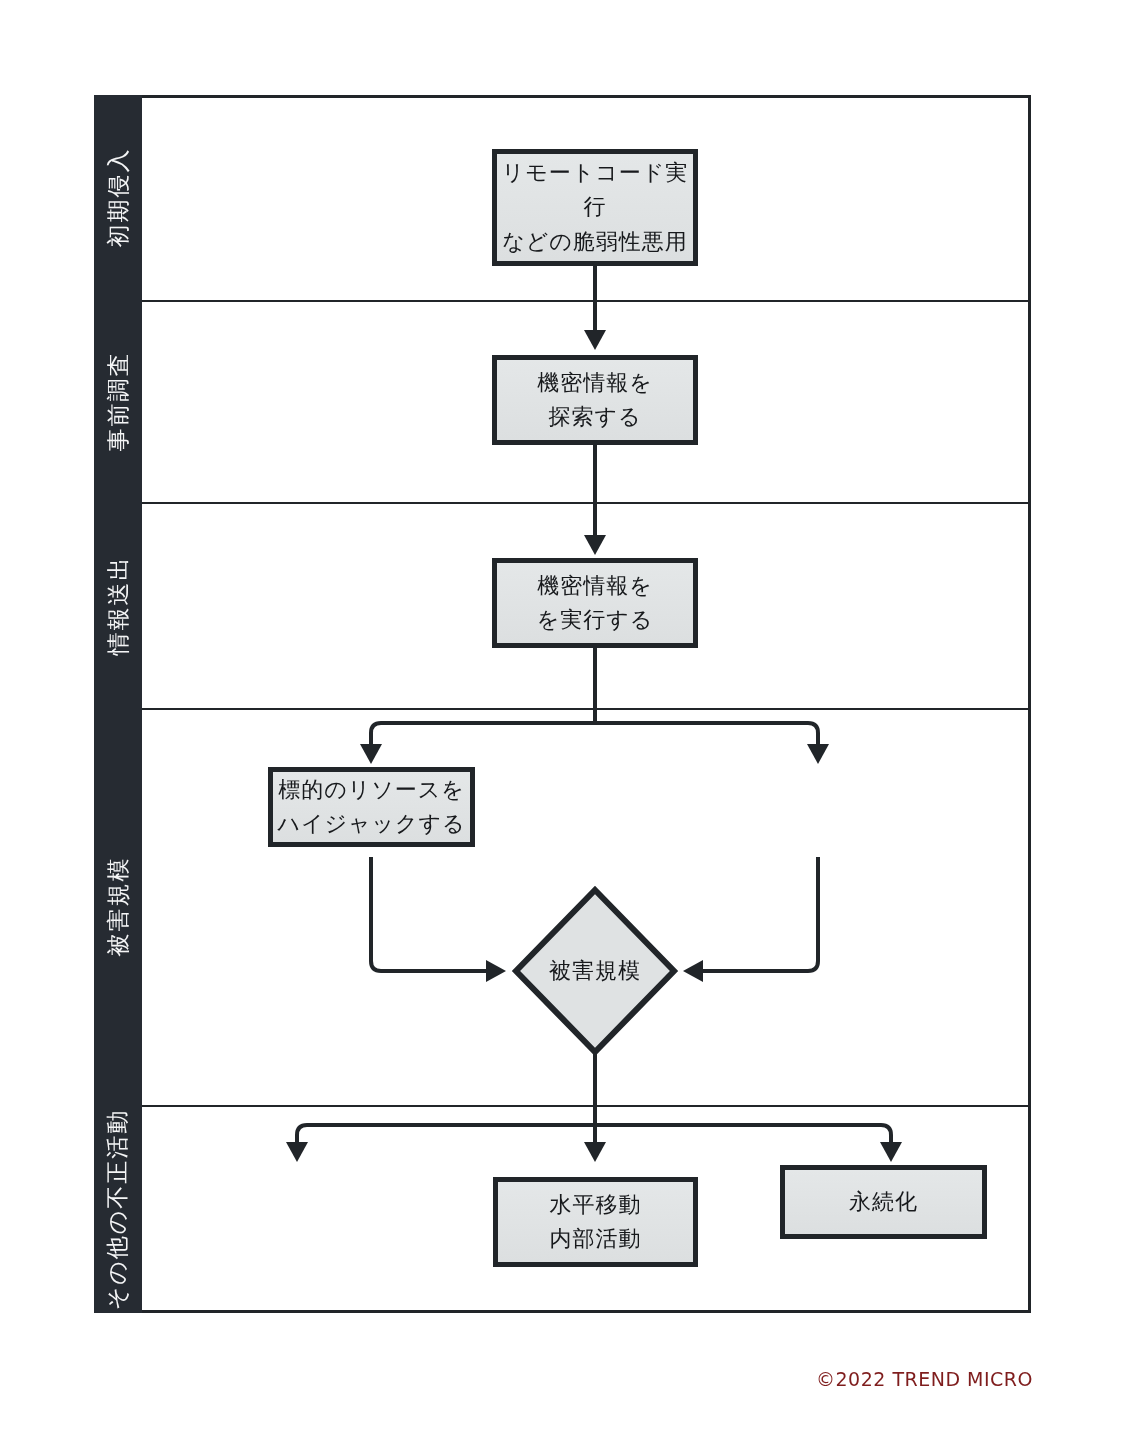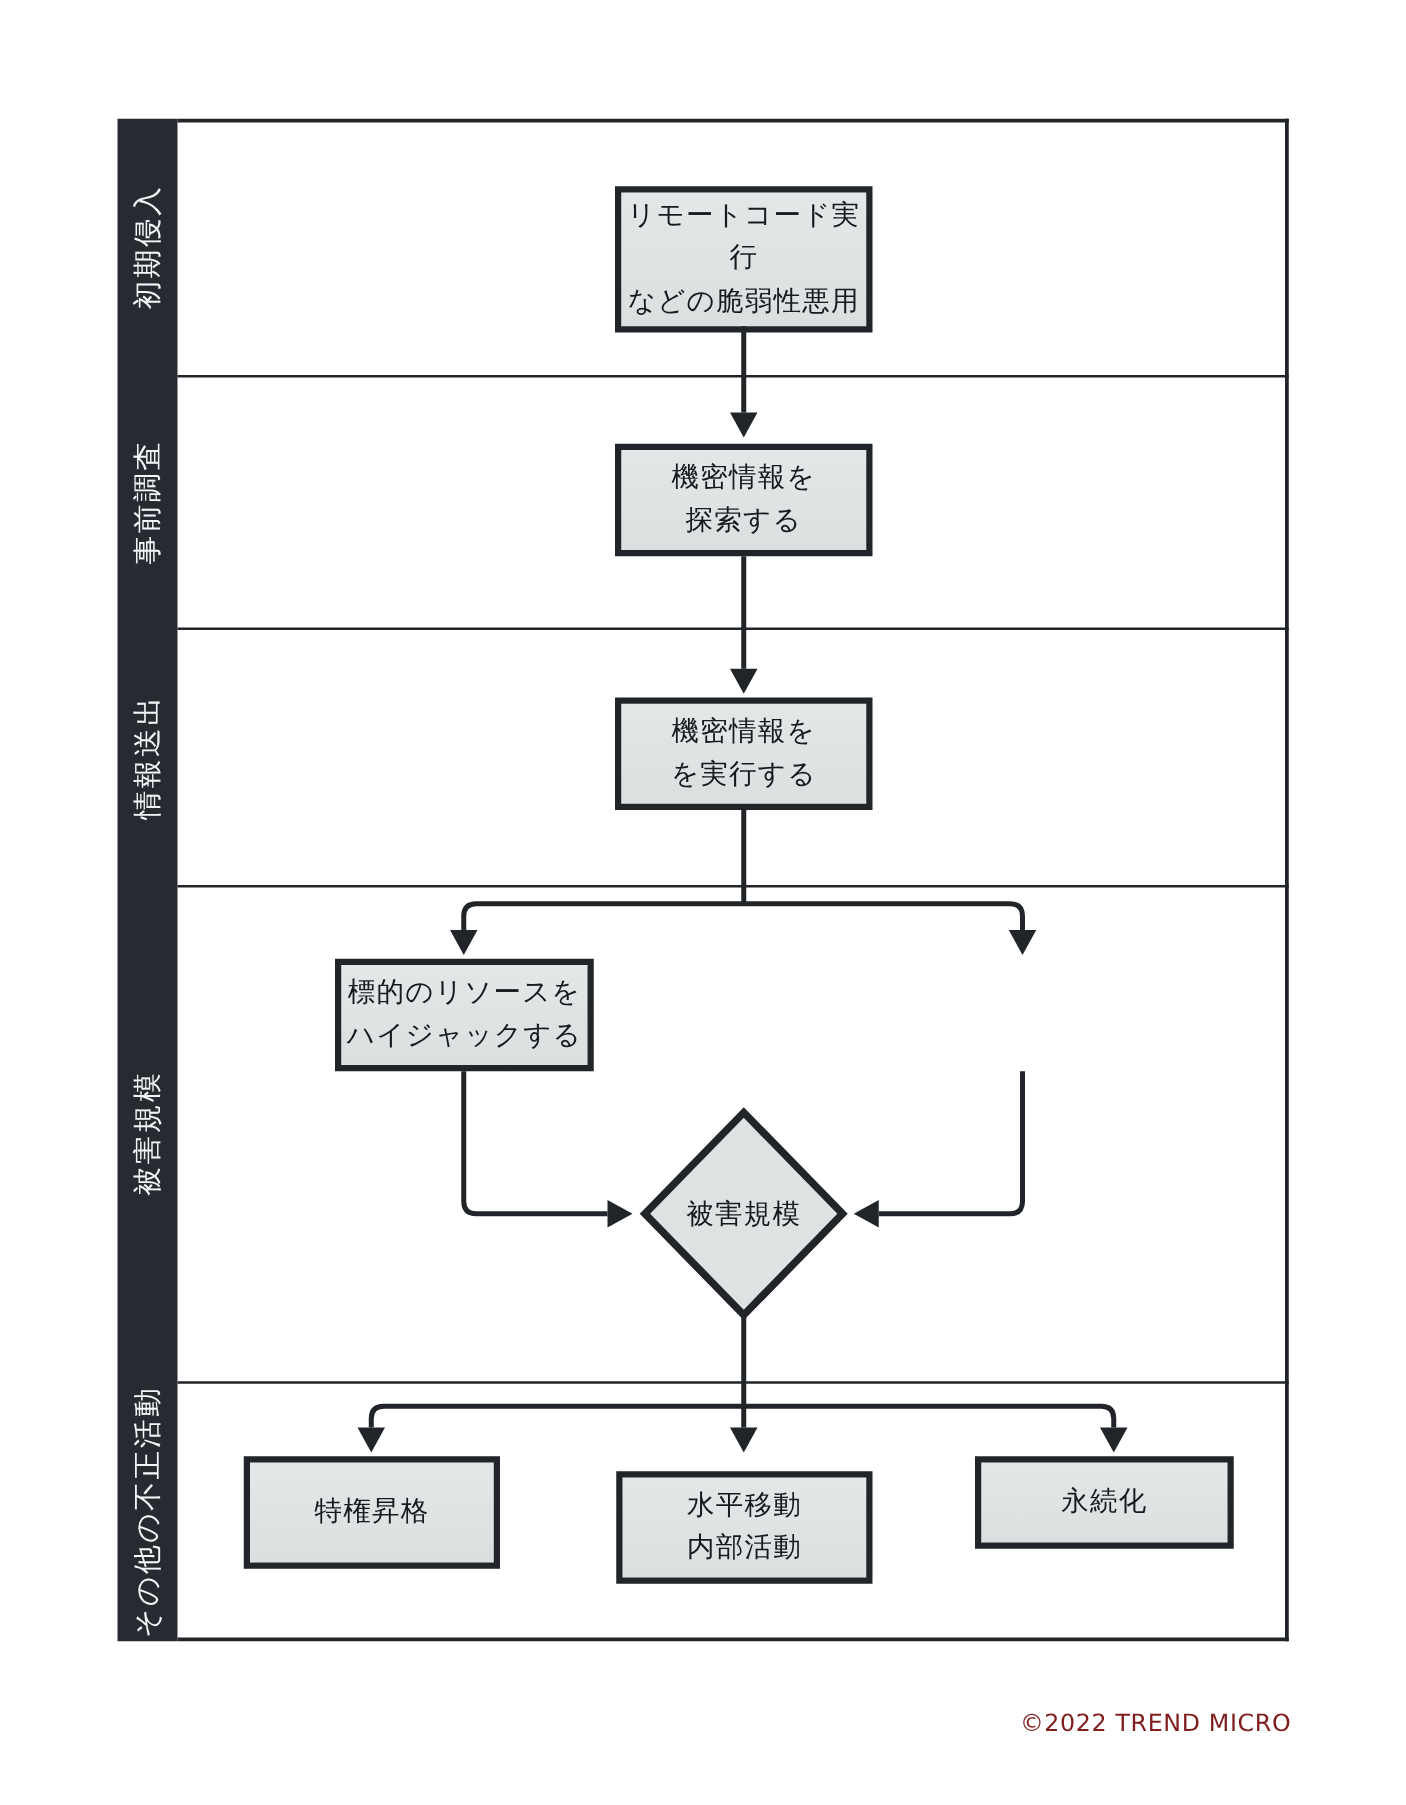--- a/index.html
+++ b/index.html
@@ -138,27 +138,26 @@
 
   <div class="node" style="left:492px;top:149px;width:206px;height:117px;">リモートコード実行
 などの脆弱性悪用</div>
 
   <div class="node" style="left:492px;top:355px;width:206px;height:90px;">機密情報を
 探索する</div>
 
   <div class="node" style="left:492px;top:558px;width:206px;height:90px;">機密情報を
 を実行する</div>
 
-  <div class="node" style="left:268px;top:767px;width:207px;height:90px;">標的のリソースを
+  <div class="node" style="left:268px;top:767px;width:207px;height:80px;font-family:Liberation Serif, serif;">標的のリソースを
 ハイジャックする</div>
 
 
   <div class="diamond-label">被害規模</div>
 
-  <div class="node" style="left:195px;top:1165px;width:205px;height:90px;">特権昇格</div>
 
   <div class="node" style="left:493px;top:1165px;width:205px;height:90px;margin-top:12px;">水平移動
 内部活動</div>
 
   <div class="node" style="left:780px;top:1165px;width:207px;height:74px;">永続化</div>
 
   <div class="copyright">©2022 TREND MICRO</div>
 
 </div>
 

